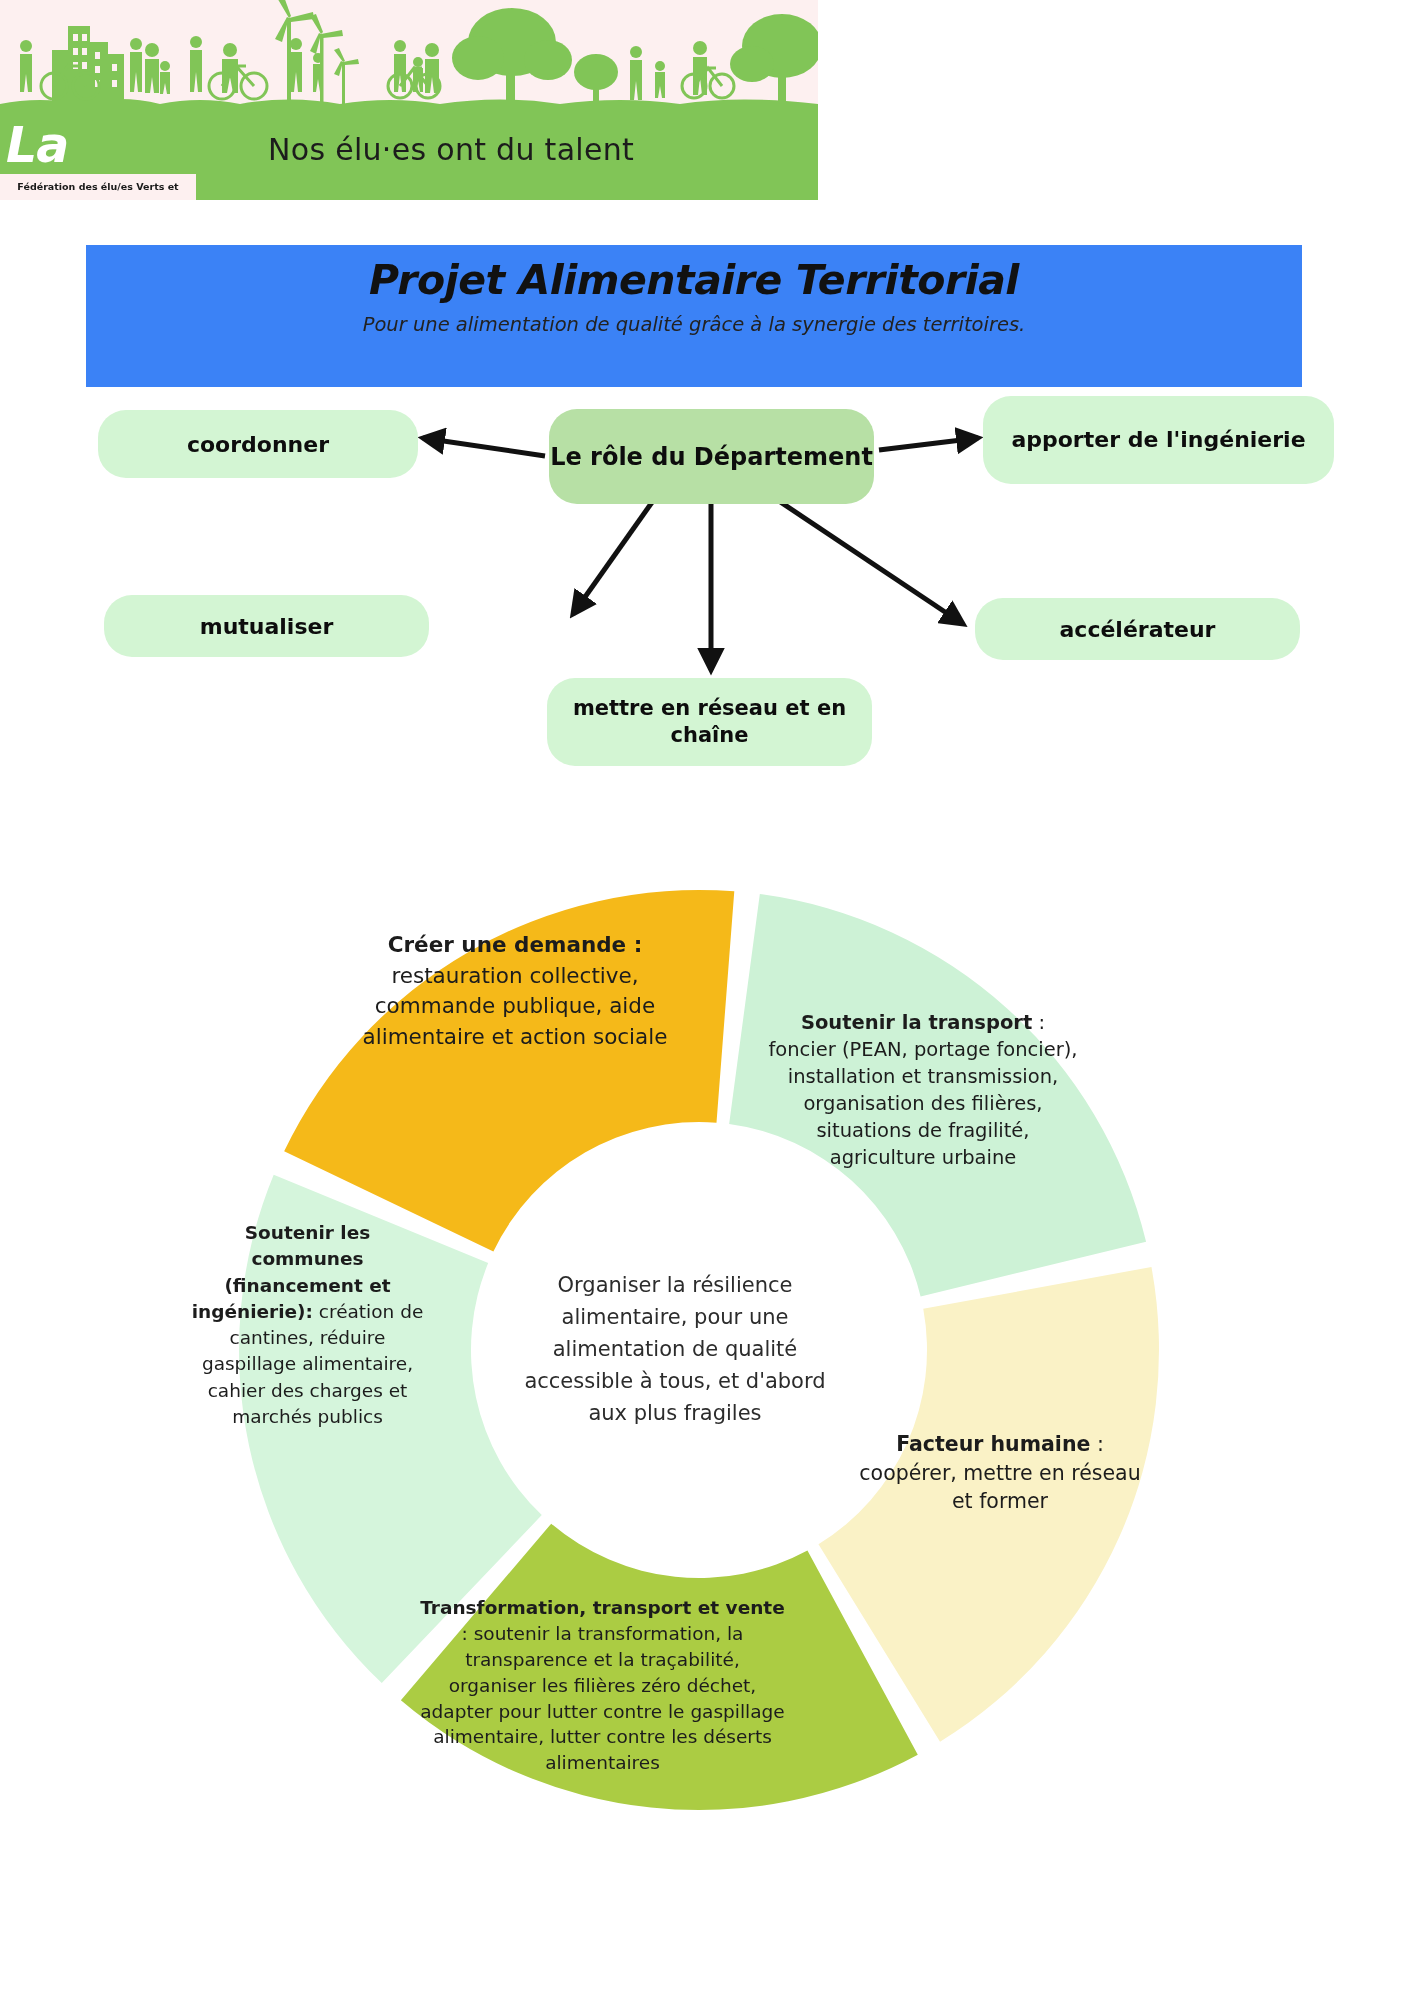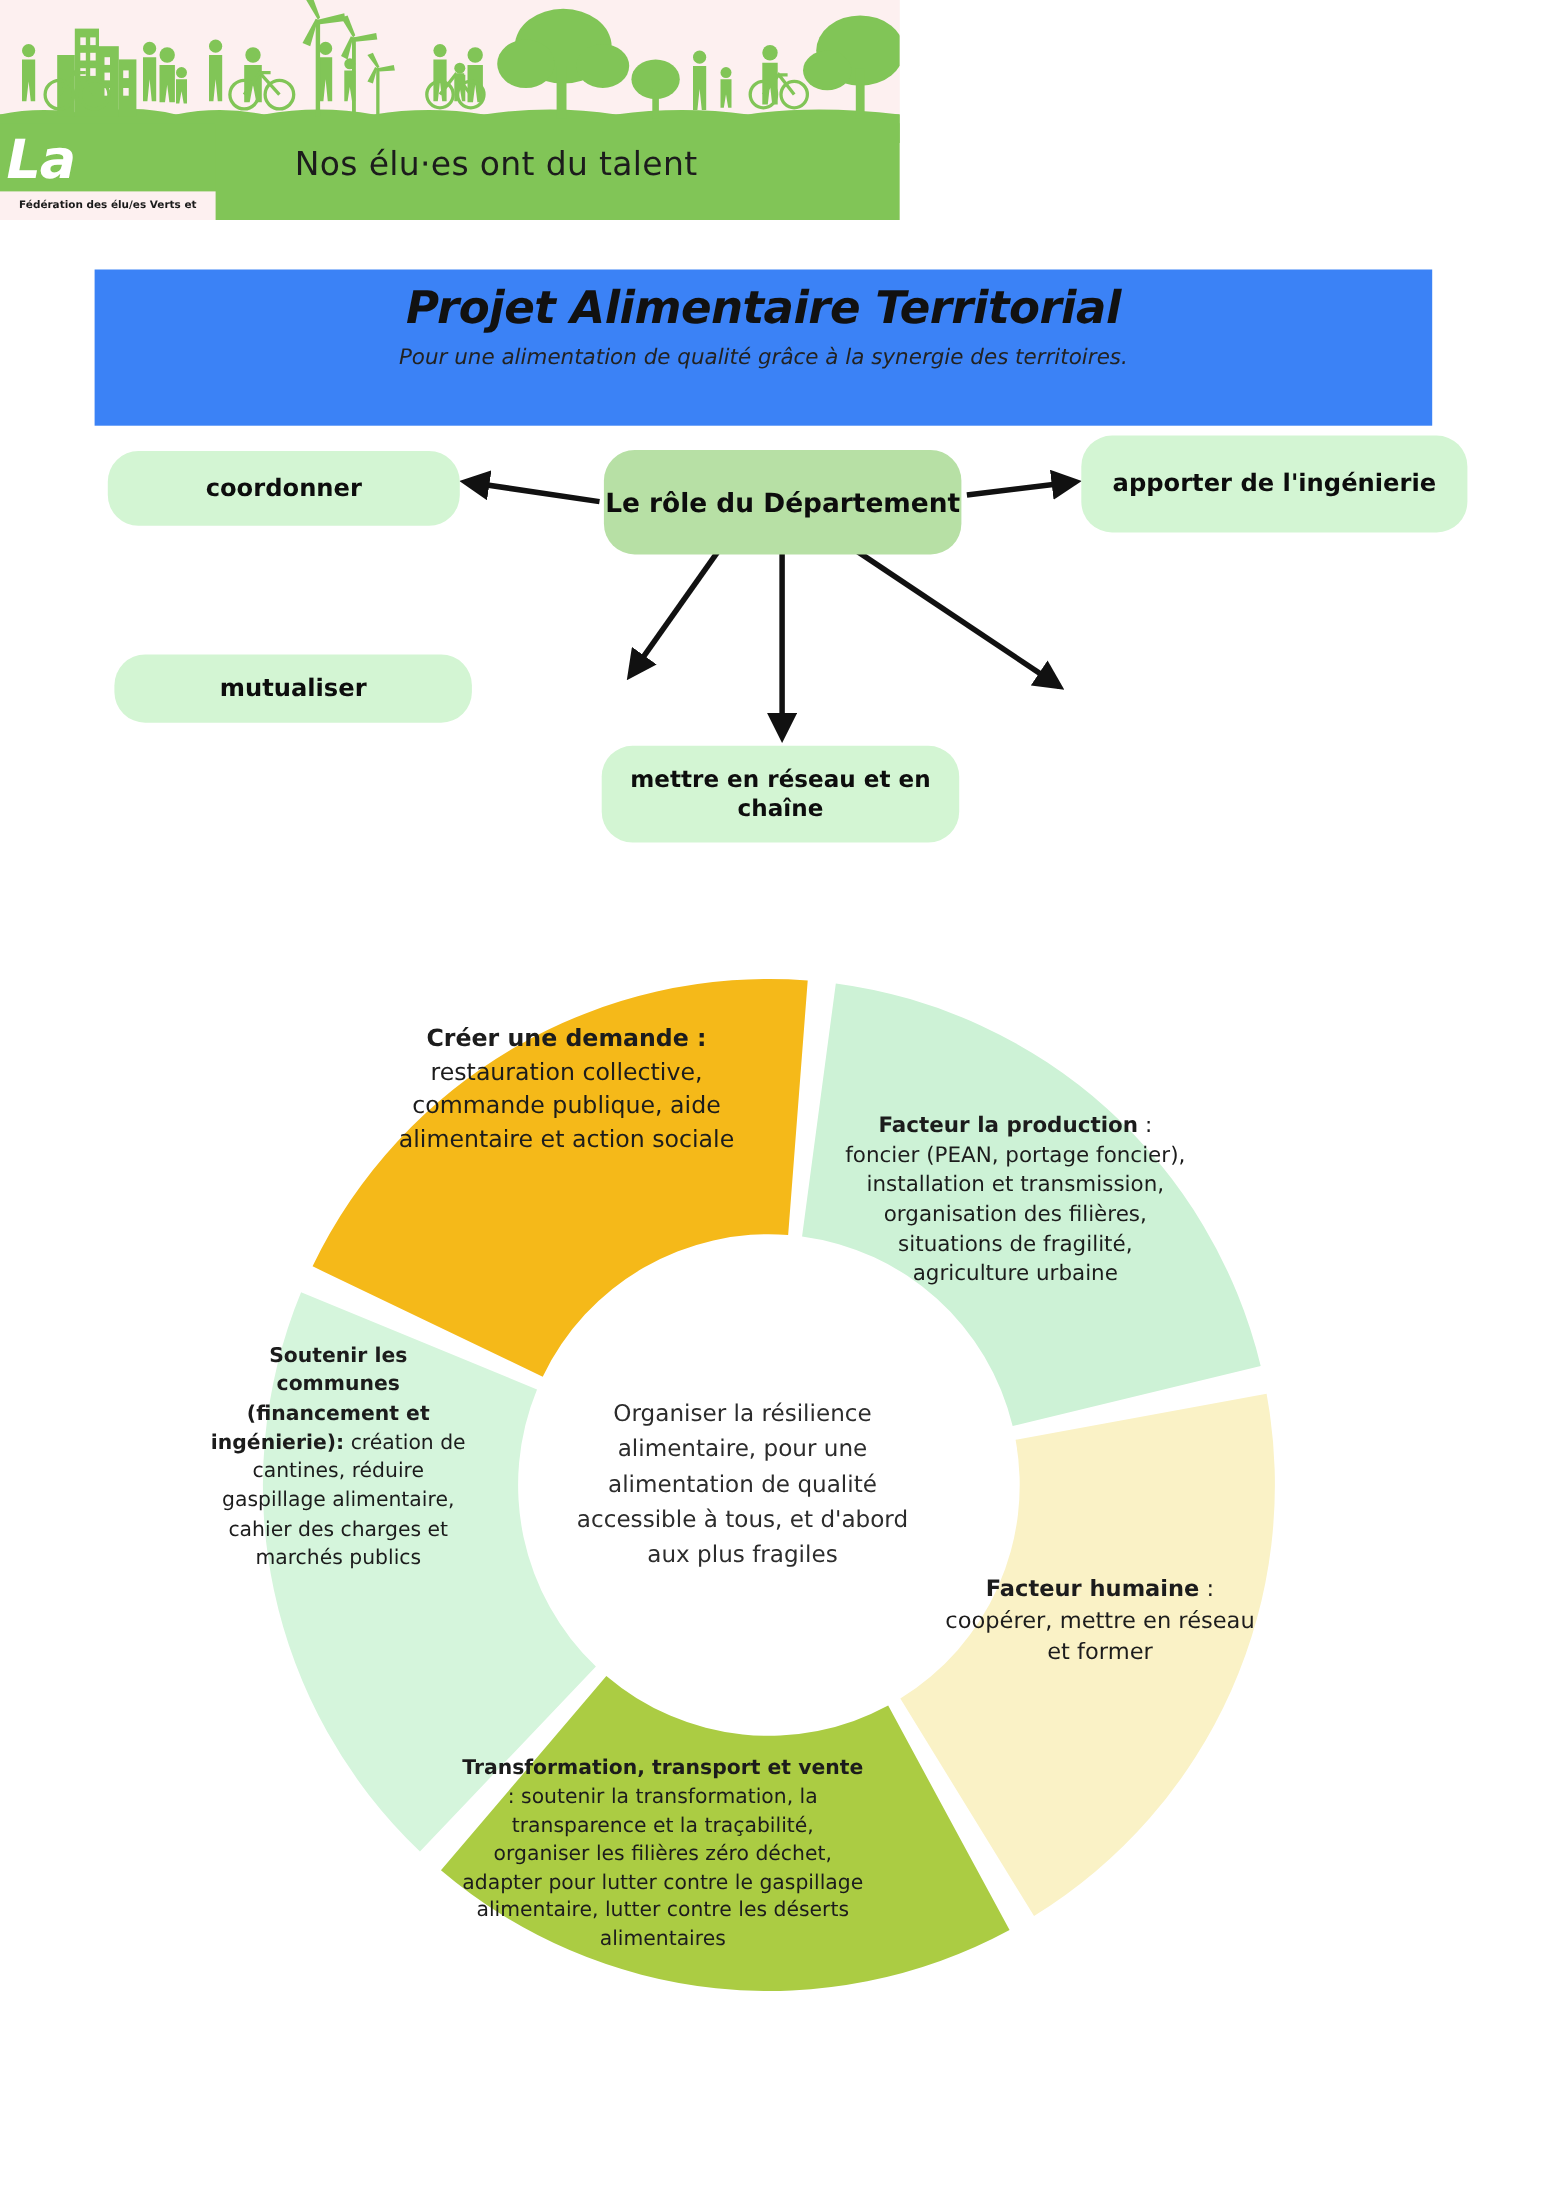--- a/index.html
+++ b/index.html
@@ -231,41 +231,42 @@
       <path d="M660 101 L573 224"></path>
       <path d="M764 101 L963 234"></path>
       <path d="M711 101 L711 280"></path>
     </g>
   </svg>
 
   <div class="pill" id="pill-coordonner">coordonner</div>
   <div class="pill center" id="pill-center">Le rôle du Département</div>
   <div class="pill" id="pill-ingenierie">apporter de l'ingénierie</div>
   <div class="pill" id="pill-mutualiser">mutualiser</div>
+  <div class="pill" id="pill-accelerateur">accélérateur</div>
   <div class="pill" id="pill-reseau">mettre en réseau et en chaîne</div>
 </div>
 
 <div class="donut-wrap">
   <svg class="donut-svg" viewBox="0 0 1414 1060">
     <g id="donut-slices">
         <path d="M759.8379395182762 74.04085148429078 A460 460 0 0 1 1146.1020602661313 421.83462797280856 L920.6071081319085 476.3875982126095 A228 228 0 0 0 729.1544569786239 304.0028568226485 Z" fill="#cdf2d6"></path>
         <path d="M1151.4428765741575 446.9611931847424 A460 460 0 0 1 940.0335167462365 921.7943897058019 L818.4687865611781 724.1937409846148 A228 228 0 0 0 923.254295345452 488.8416348828723 Z" fill="#faf2c6"></path>
         <path d="M917.7871361723265 934.6383435186436 A460 460 0 0 1 400.8648455109598 880.3076214668988 L551.2286625576062 703.6307341183759 A228 228 0 0 0 807.4423196680227 730.5598746135886 Z" fill="#abcc43"></path>
         <path d="M381.775009881592 863.1190562612351 A460 460 0 0 1 273.708824538336 354.7076268788737 L488.2035043363926 443.11595419213745 A228 228 0 0 0 541.7667440282673 695.1111844077426 Z" fill="#d5f5dc"></path>
         <path d="M284.15703785364764 331.2405555510881 A460 460 0 0 1 734.2907529383364 71.35573397561666 L716.4919384129146 302.67197249226217 A228 228 0 0 0 493.3821839796341 431.484449273148 Z" fill="#f5b919"></path>
       </g>
   </svg>
 
   <div class="seg-label" id="lbl-demande">
     <b>Créer une demande :</b>
     <span>restauration collective, commande publique, aide alimentaire et action sociale</span>
   </div>
 
   <div class="seg-label" id="lbl-production">
-    <b>Facteur la production</b>
+    <b>Soutenir la transport</b>
     <span>: foncier (PEAN, portage foncier), installation et transmission, organisation des filières, situations de fragilité, agriculture urbaine</span>
   </div>
 
   <div class="seg-label" id="lbl-humaine">
     <b>Facteur humaine</b>
     <span> : coopérer, mettre en réseau et former</span>
   </div>
 
   <div class="seg-label" id="lbl-transformation">
     <b>Transformation, transport et vente</b>

